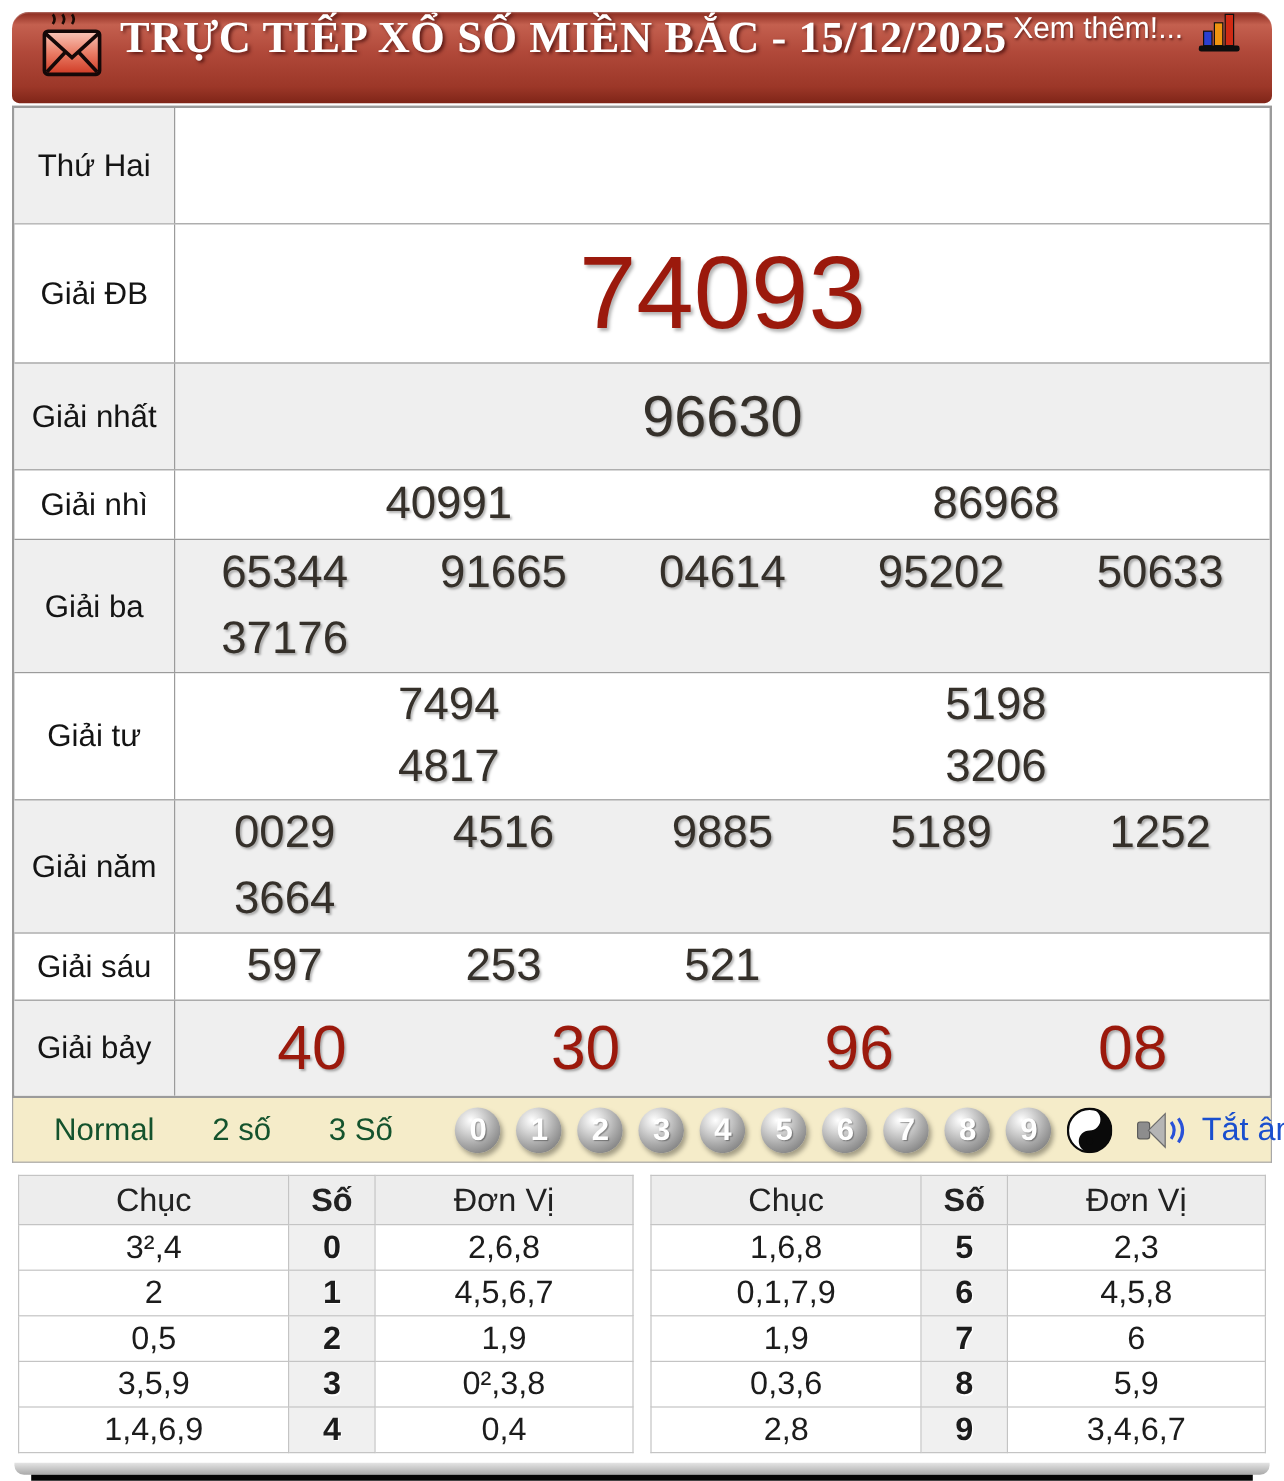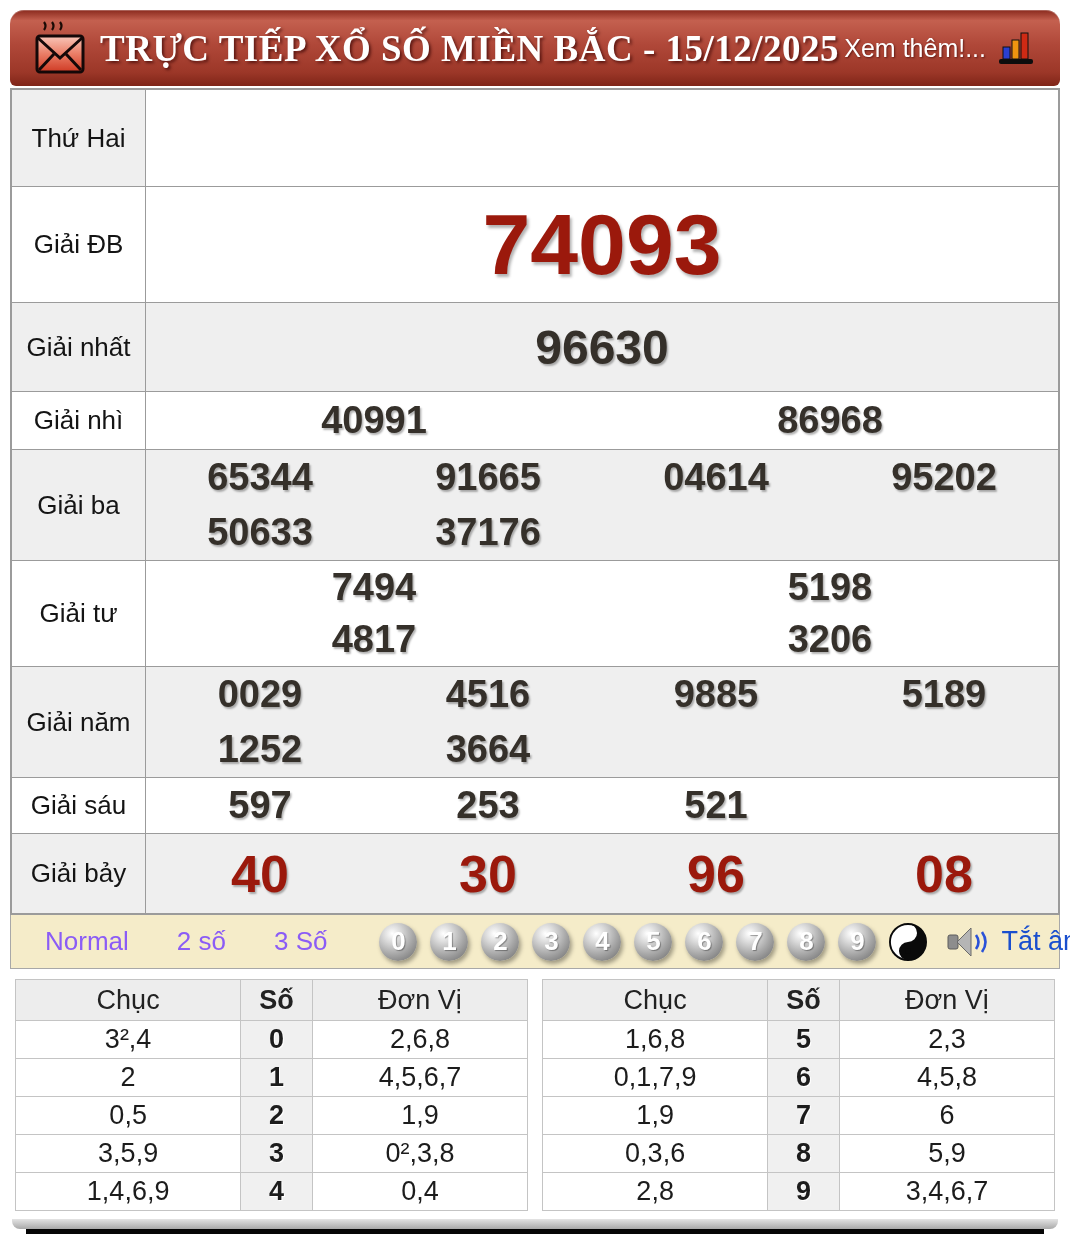--- a/index.html
+++ b/index.html
@@ -7,21 +7,21 @@
     background:#ffffff; overflow:hidden;
     font-family:"Liberation Sans","DejaVu Sans",sans-serif;
   }
   .widget{ width:1050px; margin:10px auto 0 auto; }
 
   
   .topbar{
     height:76px;
     background:linear-gradient(180deg,#8a2a1e 0%,#c4604f 14%,#b04839 45%,#9c3728 82%,#7f2518 100%);
     border-radius:14px 14px 6px 6px;
-    display:flex; align-items:center;
+    display:flex; 
     padding:0 26px 0 24px; box-sizing:border-box;
     box-shadow:inset 0 1px 0 rgba(255,255,255,.25);
   }
   .title{
     font-family:"Liberation Serif","DejaVu Serif",serif;
     font-weight:bold; font-size:37px; color:#ffffff;
     margin-left:14px; letter-spacing:.5px;
     text-shadow:2px 2px 3px rgba(50,0,0,.65);
     white-space:nowrap;
   }
@@ -40,24 +40,24 @@
     border-right:1px solid #9b9b9b; font-size:26px; color:#141414; text-align:center;
   }
   .pcontent{ flex:1; position:relative; display:grid; align-items:center; justify-items:center; grid-auto-rows:1fr; }
   .bgrey{ background:#efefef; }
 
   .r-info{height:96px} .r-db{height:115px} .r-1st{height:88px} .r-2nd{height:57px}
   .r-3rd{height:110px} .r-4th{height:105px} .r-5th{height:110px} .r-6th{height:55px} .r-7th{height:79px}
 
   .cols1{grid-template-columns:1fr}
   .cols2{grid-template-columns:1fr 1fr}
-  .cols3{grid-template-columns:1fr 1fr 1fr 1fr}
+  .cols3{grid-template-columns:1fr 1fr 1fr 1fr 1fr}
   .cols4{grid-template-columns:repeat(4,1fr)}
 
-  .num{ font-weight:bold; color:#35302a; font-size:38px; text-shadow:1.5px 1.5px 2px rgba(0,0,0,.3); }
+  .num{ font-weight:normal; color:#35302a; font-size:38px; text-shadow:1.5px 1.5px 2px rgba(0,0,0,.3); }
   .num-db{ font-size:86px; color:#9b190c; text-shadow:2px 3px 3px rgba(0,0,0,.3); }
   .num-1st{ font-size:48px; }
   .num-7th{ font-size:52px; color:#9b190c; }
 
   .info-text{
     justify-self:start; align-self:start;
     padding:10px 10px 0 18px; font-size:26px; color:#1c1c1c; line-height:1.5;
   }
   .info-codes{ font-weight:bold; font-size:30px; color:#2e2a24; }
   .region{
@@ -66,21 +66,21 @@
     font-size:25px; color:#111;
   }
 
   
   .controls{
     height:54px; background:#f5ecc9;
     border:1px solid #a8a8a8; border-top:none;
     display:flex; align-items:center; box-sizing:border-box;
     padding:0 14px 0 0;
   }
-  .mode{ font-size:26px; color:#8b5cf6; padding:0 24px; cursor:pointer; white-space:nowrap; }
+  .mode{ font-size:26px; color:#14532d; padding:0 24px; cursor:pointer; white-space:nowrap; }
   .vsep{ width:1px; height:40px; background:#b5ae93; }
   .balls{ display:flex; align-items:center; gap:13px; margin-left:28px; }
   .ball{
     width:38px; height:38px; border-radius:50%;
     background:radial-gradient(circle at 35% 28%, #ffffff 0%, #d9d9d9 25%, #a9a9a9 55%, #787878 88%);
     box-shadow:2px 3px 4px rgba(0,0,0,.35);
     display:flex; align-items:center; justify-content:center;
     color:#ffffff; font-weight:bold; font-size:26px; cursor:pointer;
     text-shadow:1px 1px 1px rgba(0,0,0,.35);
   }

